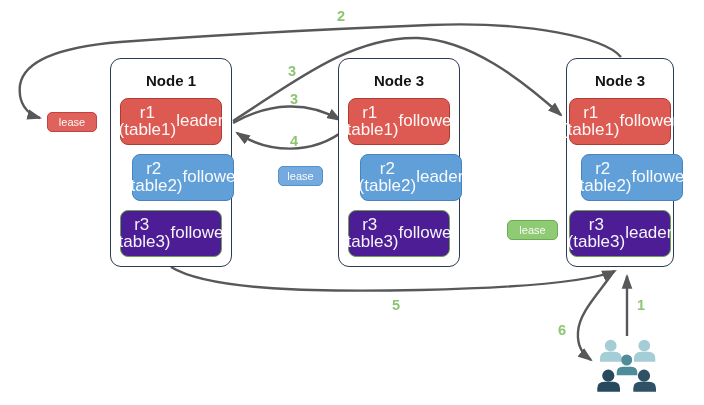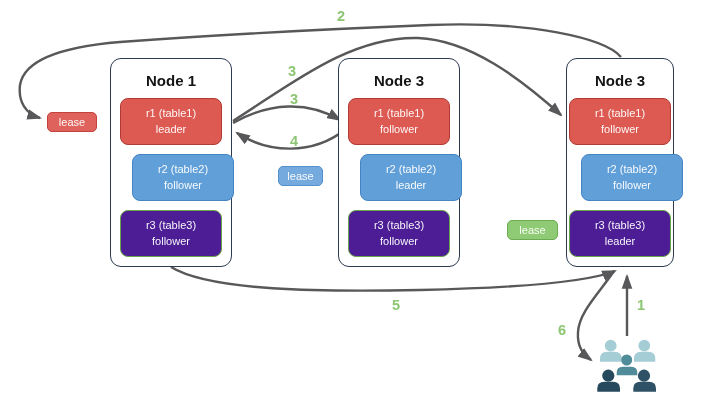--- a/index.html
+++ b/index.html
@@ -4,27 +4,27 @@
 <style>
   html,body{margin:0;padding:0;background:#ffffff;}
   .canvas{
     position:relative;width:704px;height:405px;background:#ffffff;overflow:hidden;
     font-family:"Liberation Sans","DejaVu Sans",sans-serif;
   }
   .arrow-layer{position:absolute;left:0;top:0;width:704px;height:405px;}
   .node{
     position:absolute;top:58px;width:122px;height:209px;box-sizing:border-box;
     background:#ffffff;border:1.6px solid #2c3a52;border-radius:11px;
-    display:flex;flex-direction:column;align-items:center;padding:12px 9px 10px;justify-content:center;
+    display:flex;flex-direction:column;align-items:center;padding:12px 9px 10px;
   }
   .node-title{font-weight:bold;font-size:15px;color:#141414;margin-bottom:8px;line-height:19px;}
   .replica{
     width:102px;height:47px;box-sizing:border-box;border-radius:8px;
-    display:flex;flex-direction:column;justify-content:center;align-items:center;
-    text-align:center;color:rgba(255,255,255,0.95);font-size:11px;line-height:16.5px;
+    display:flex;justify-content:center;align-items:center;
+    text-align:center;color:rgba(255,255,255,0.95);font-size:17px;line-height:16.5px;
     flex:0 0 auto;
   }
   .replica + .replica{margin-top:9px;}
   .replica.red{background:#dd5a52;border:1.5px solid #b03a34;}
   .replica.blue{background:#609fd8;border:1.5px solid #4484c2;margin-left:24px;}
   .replica.green{background:#4c1d95;border:1.5px solid #69a44c;}
   .lease{
     position:absolute;box-sizing:border-box;border-radius:5px;
     display:flex;align-items:center;justify-content:center;
     color:rgba(255,255,255,0.95);font-size:11px;

